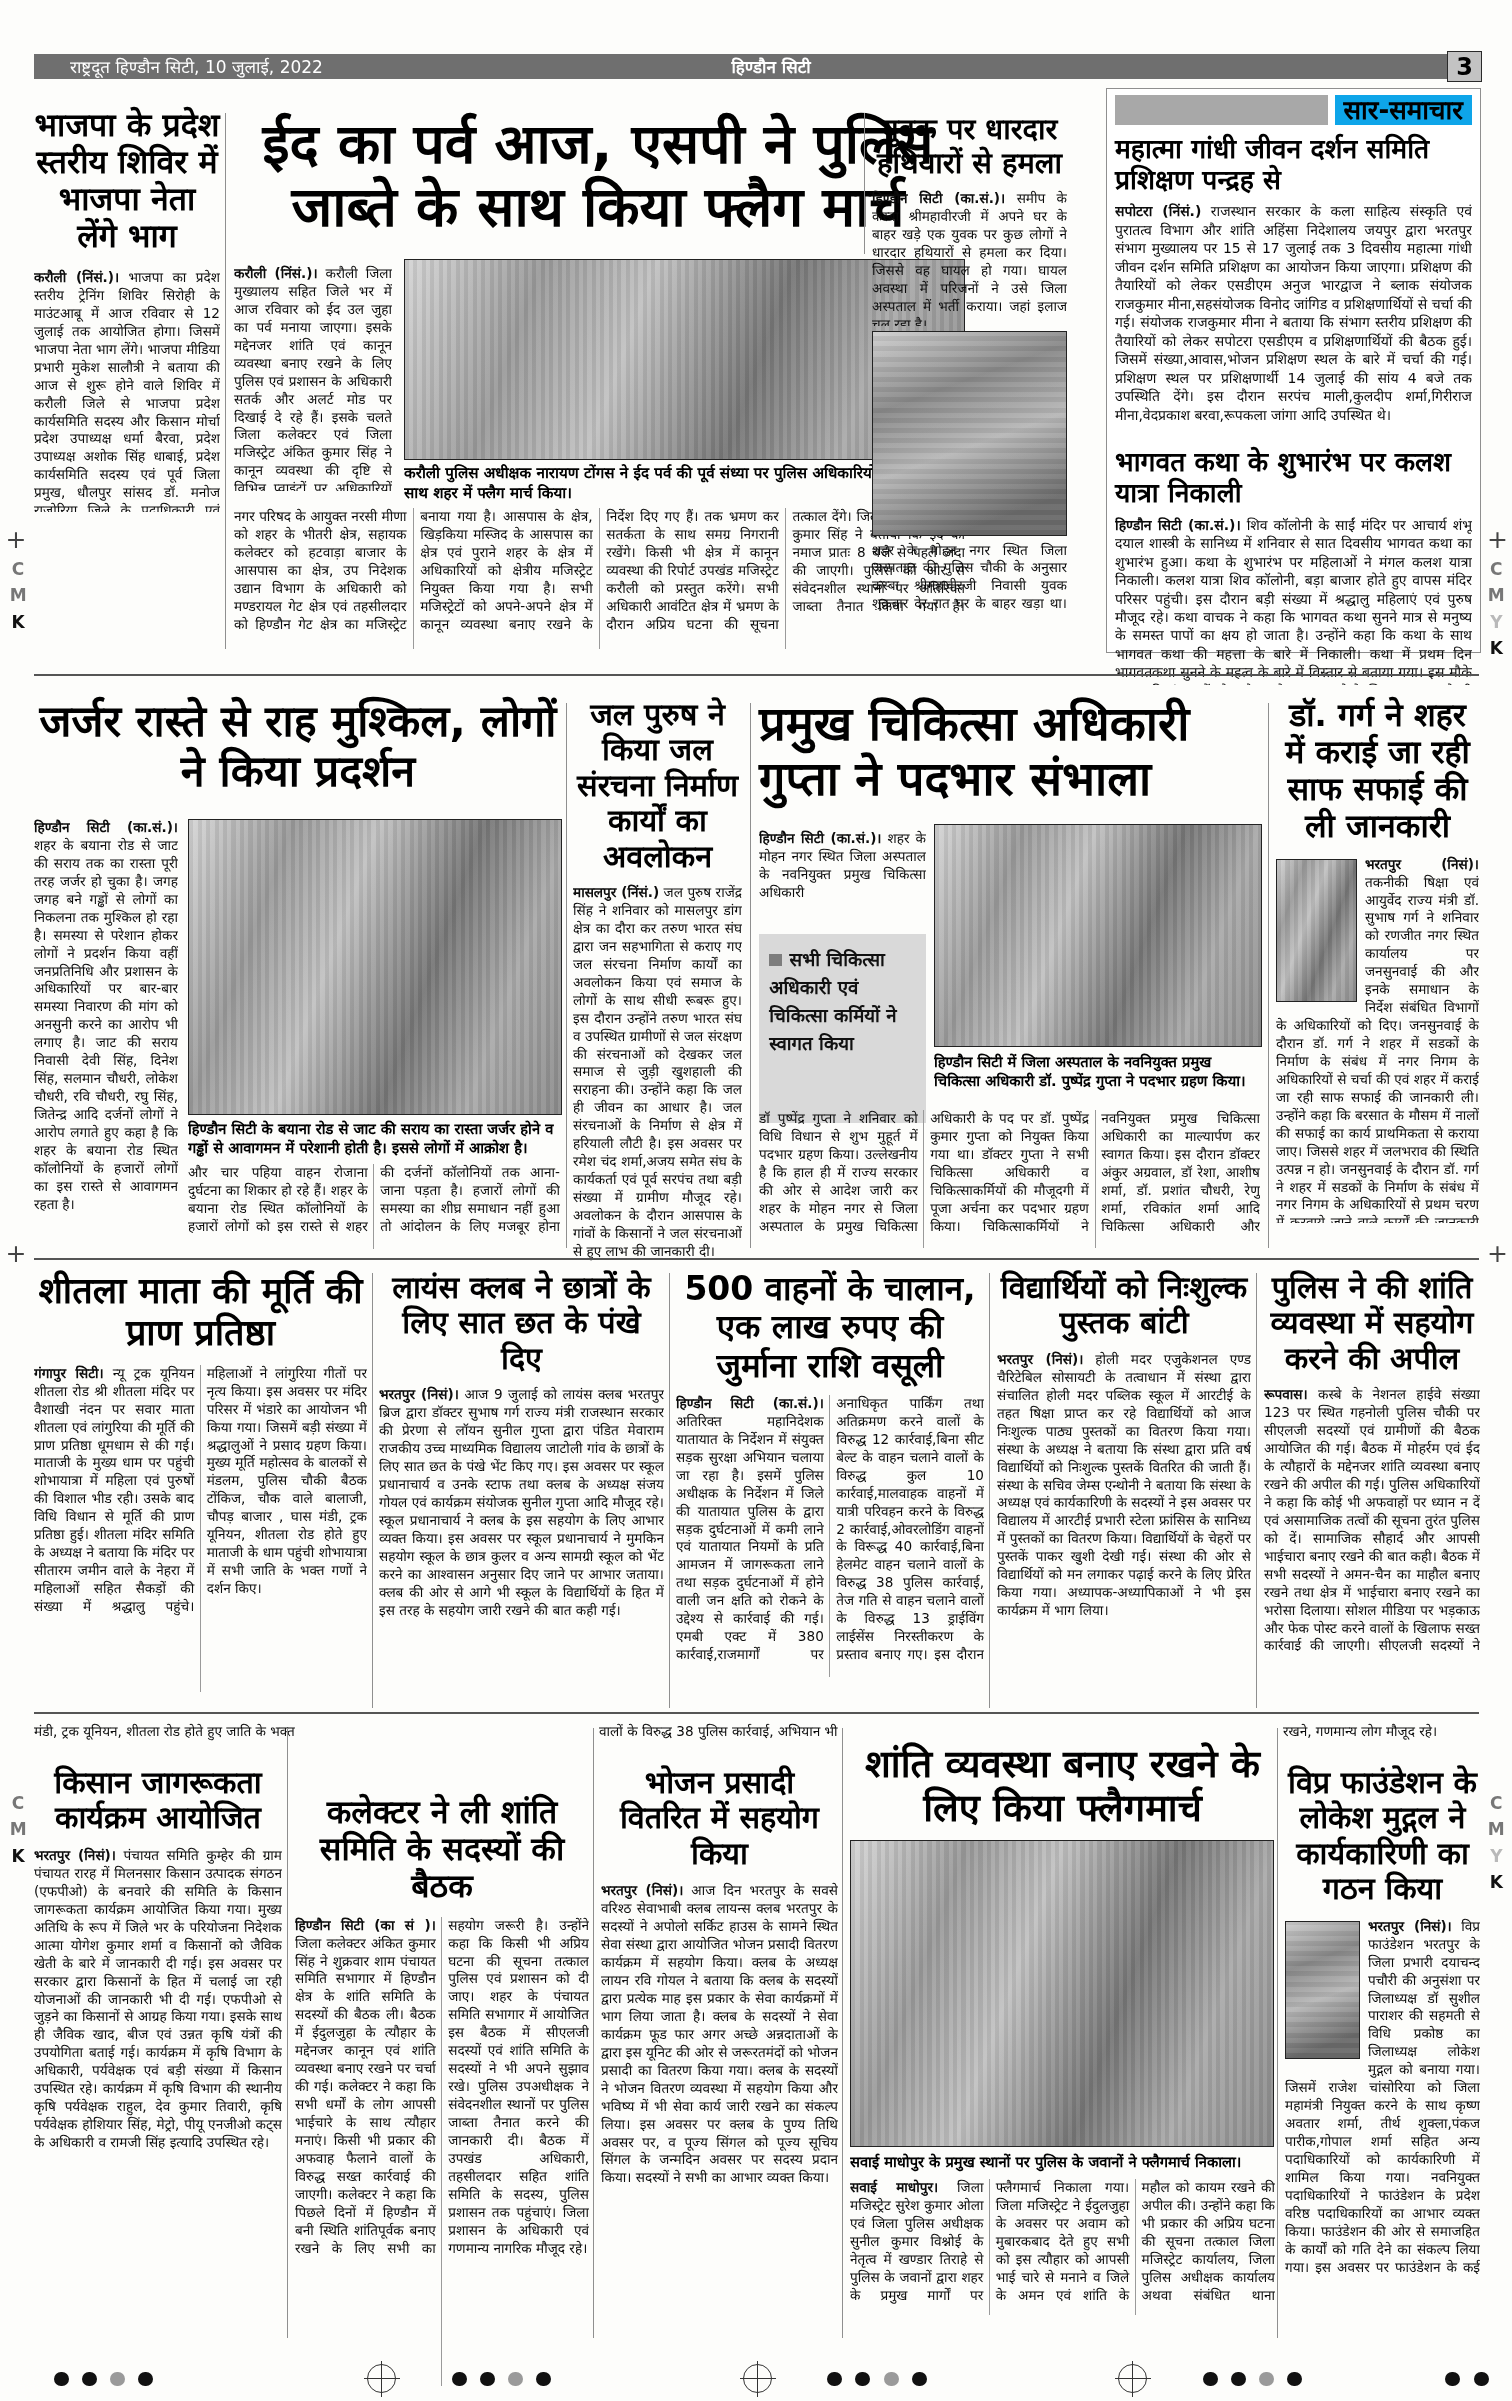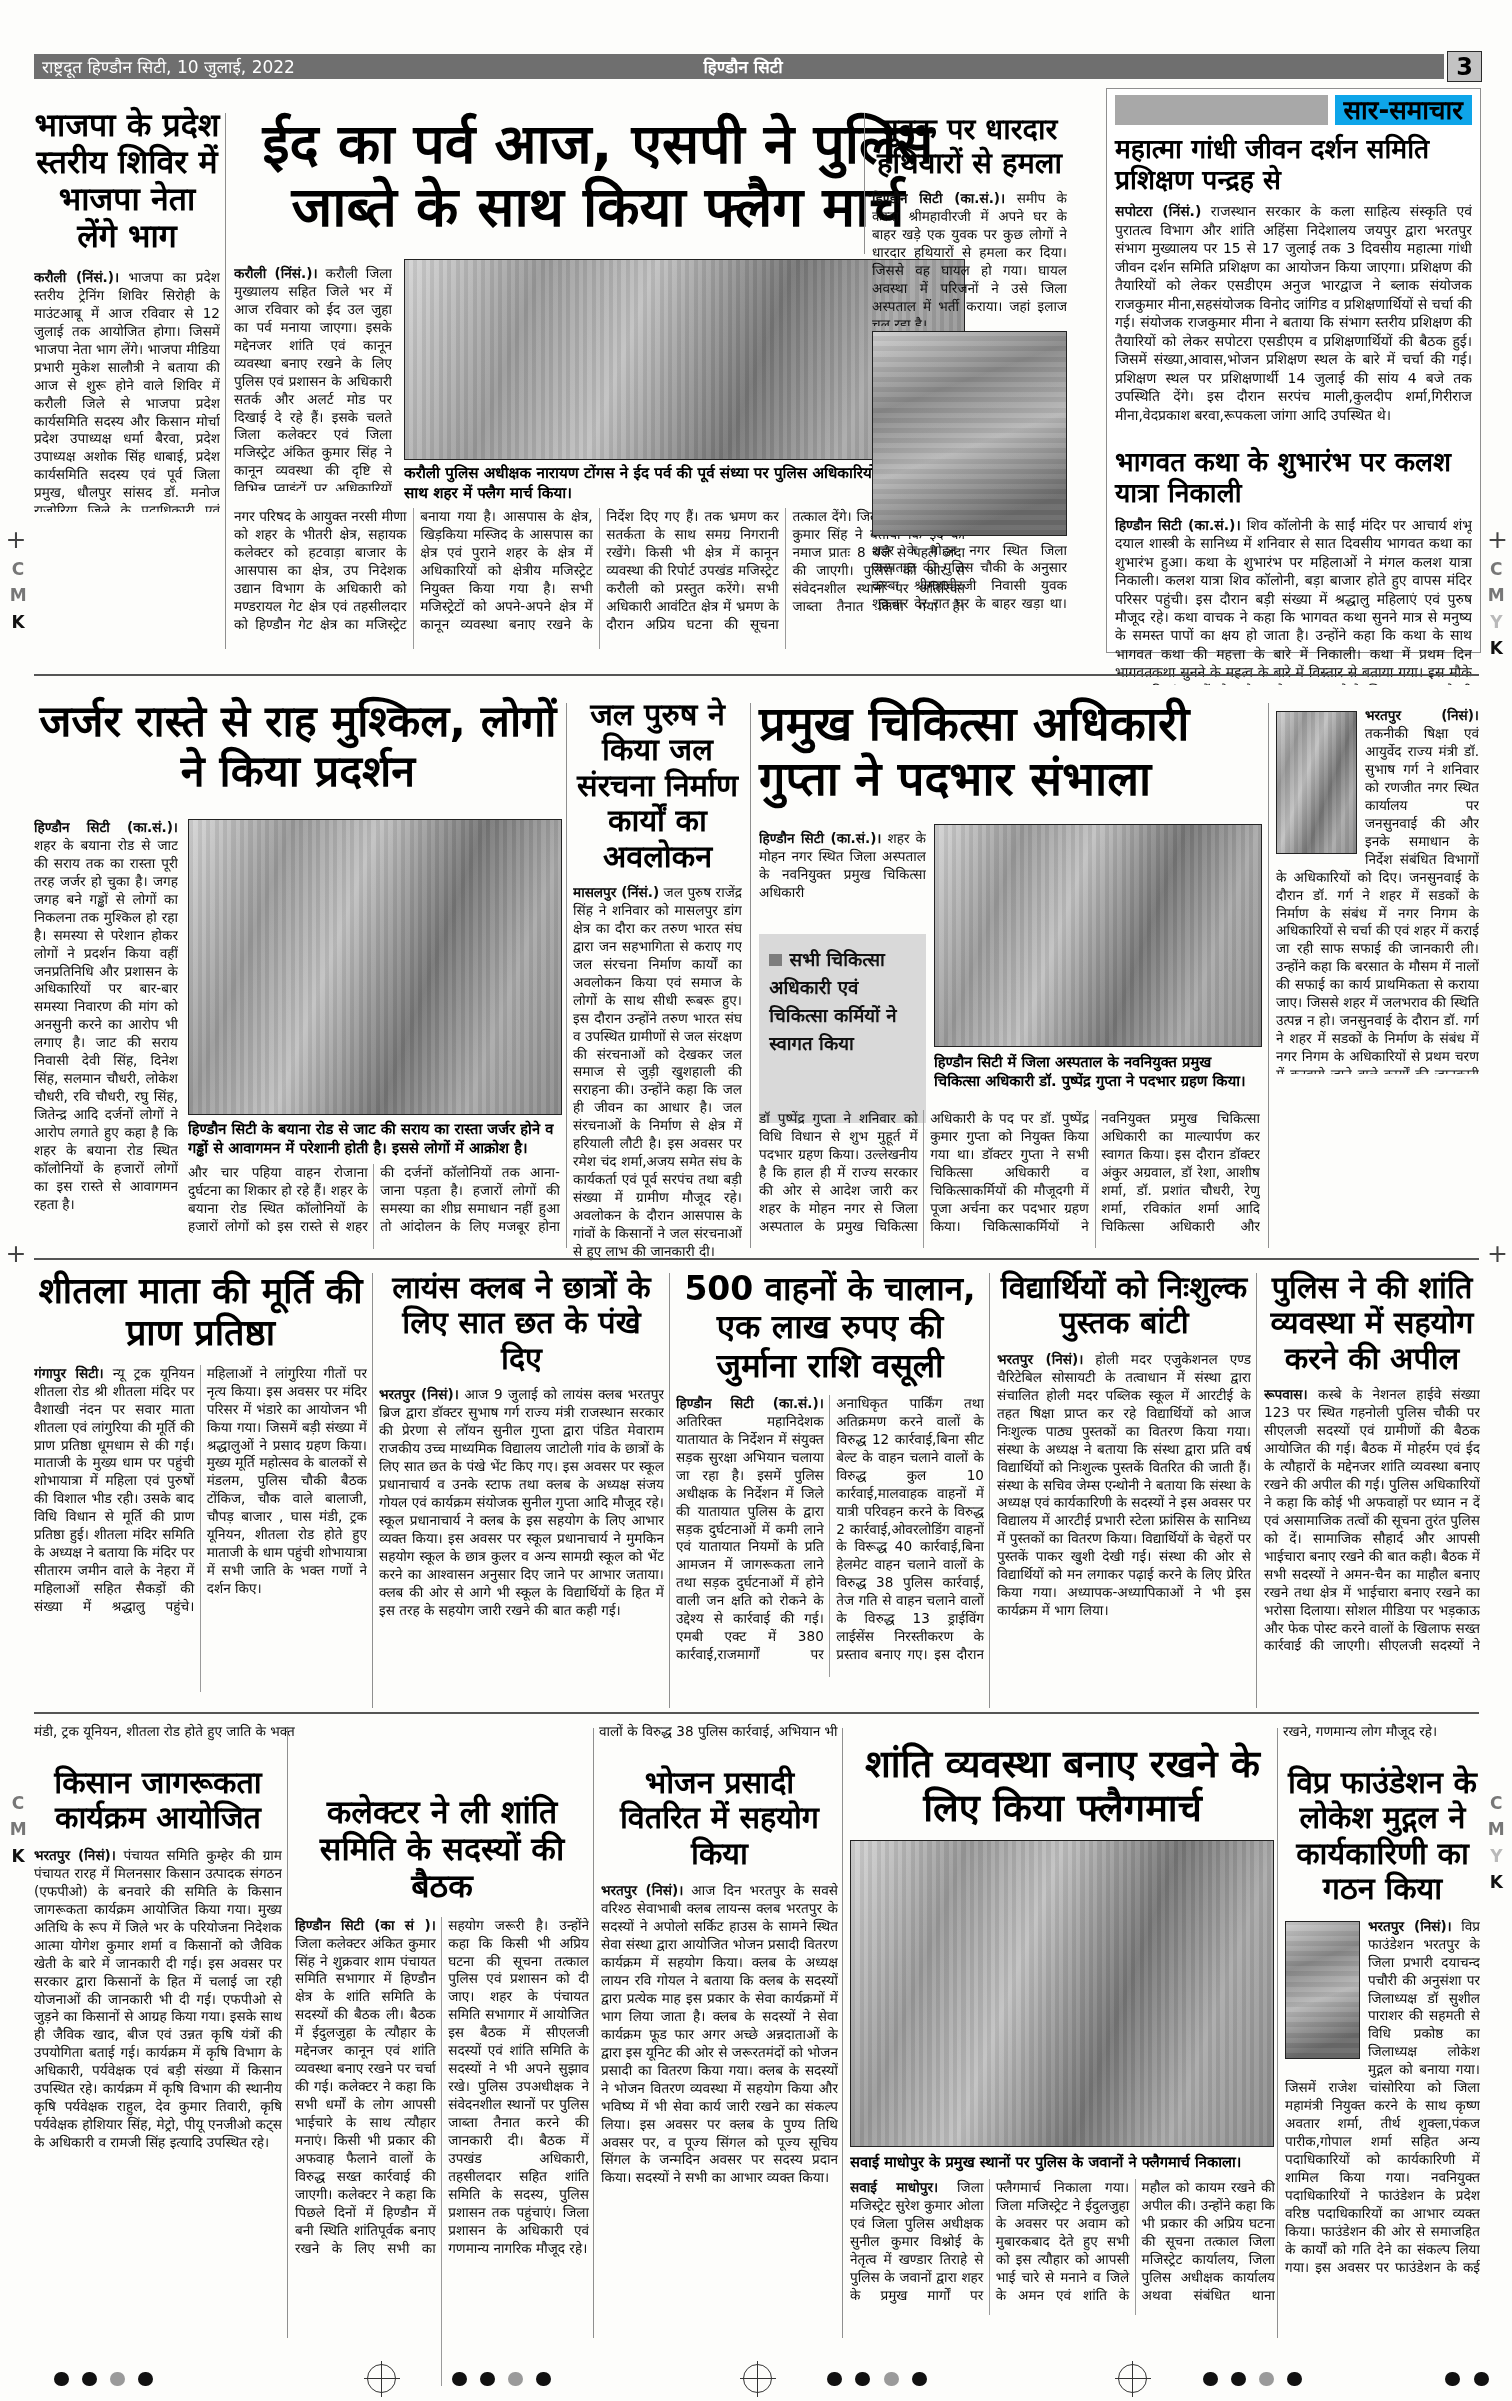--- a/index.html
+++ b/index.html
@@ -15,21 +15,21 @@
   .cols3{column-count:3;column-gap:12.4px;column-rule:0.6px solid #9a9a9a;}
   .cols4{column-count:4;column-gap:13.6px;column-rule:0.6px solid #9a9a9a;}
   .ph{border:1.1px solid #222;
       background-image:repeating-linear-gradient(90deg,rgba(0,0,0,.07) 0 4px,rgba(255,255,255,.05) 4px 8.5px),
       linear-gradient(110deg,#d6d6d6 0%,#9c9c9c 22%,#c2c2c2 40%,#787878 62%,#ababab 80%,#8d8d8d 100%);}
   .ph-b{background-image:repeating-linear-gradient(0deg,rgba(0,0,0,.06) 0 5.1px,rgba(255,255,255,.04) 5.1px 10.2px),
       linear-gradient(160deg,#cfcfcf 0%,#8a8a8a 30%,#b8b8b8 55%,#6c6c6c 85%);}
   .phf{float:left;margin:3.4px 8px 2.3px 0;}
   .vr{position:absolute;width:1.1px;background:#8f8f8f;}
   .hr{position:absolute;height:1.7px;background:#555;}
-  .mast{background:#6f6f6f;color:#fff;display:flex;align-items:center;font-size:17px;}
+  .mast{background:#6f6f6f;color:#fff;display:flex;align-items:center;font-size:17px;padding-left:28px;}
   .mast .m-left{flex:1;padding-left:8px;text-align:left;}
   .mast .m-center{flex:1;text-align:center;font-weight:bold;}
   .mast .m-right{flex:1;}
   .pgbox{background:#c3c3c3;border:1.1px solid #2a2a2a;color:#000;font-weight:bold;font-size:24px;
          display:flex;align-items:center;justify-content:center;}
   .sarbox{border:1.7px solid #8f8f8f;background:#fff;}
   .sarhead{display:flex;align-items:stretch;height:30.5px;}
   .sarhead .bar{flex:1;background:#a8a8a8;margin-right:6.8px;}
   .sarhead .lbl{background:#0ea5e9;color:#000;font-weight:bold;font-size:26px;line-height:30.5px;padding:0 9px;}
   .quote{background:#d9d9d9;padding:12.4px 10.2px;font-weight:bold;font-size:18.6px;line-height:1.5;color:#111;}
@@ -171,20 +171,21 @@
   <div class="abs quote" style="left:759px;top:934px;width:147px;height:164px;">
     <span class="qsq"></span><span>सभी चिकित्सा अधिकारी एवं चिकित्सा कर्मियों ने स्वागत किया</span>
   </div>
   <div class="abs ph" style="left:934px;top:824px;width:326px;height:221px;"></div>
   <div class="abs cap" style="left:934px;top:1052px;width:326px;height:41px;font-size:14.7px;">हिण्डौन सिटी में जिला अस्पताल के नवनियुक्त प्रमुख चिकित्सा अधिकारी डॉ. पुष्पेंद्र गुप्ता ने पदभार ग्रहण किया।</div>
   <div class="abs body cols3" style="left:759px;top:1110px;width:501px;height:138px;">डॉ पुष्पेंद्र गुप्ता ने शनिवार को विधि विधान से शुभ मुहूर्त में पदभार ग्रहण किया। उल्लेखनीय है कि हाल ही में राज्य सरकार की ओर से आदेश जारी कर शहर के मोहन नगर से जिला अस्पताल के प्रमुख चिकित्सा अधिकारी के पद पर डॉ. पुष्पेंद्र कुमार गुप्ता को नियुक्त किया गया था। डॉक्टर गुप्ता ने सभी चिकित्सा अधिकारी व चिकित्साकर्मियों की मौजूदगी में पूजा अर्चना कर पदभार ग्रहण किया। चिकित्साकर्मियों ने नवनियुक्त प्रमुख चिकित्सा अधिकारी का माल्यार्पण कर स्वागत किया। इस दौरान डॉक्टर अंकुर अग्रवाल, डॉ रेशा, आशीष शर्मा, डॉ. प्रशांत चौधरी, रेणु शर्मा, रविकांत शर्मा आदि चिकित्सा अधिकारी और चिकित्सा कर्मी मौजूद रहे। डॉक्टर गुप्ता ने स्वास्थ्य अधिकारियों एवं कर्मियों से चिकित्सा व्यवस्थाओं को बेहतर बनाने में सहयोग एवं निर्वाध सेवा की अपील की। उन्होंने कहा कि मरीजों को बेहतर उपचार उपलब्ध कराना पहली प्राथमिकता रहेगी। इस दौरान उन्होंने अस्पताल के विभिन्न वार्डों का अवलोकन किया एवं व्यवस्थाओं का जायजा लिया। इस दौरान उन्होंने आवश्यक दिशा निर्देश भी दिए।</div>
 
   <div class="vr" style="left:1268px;top:703px;height:545px;"></div>
 
   <div class="abs" style="left:1276px;top:697px;width:203px;">
+    <div class="hl" style="font-size:32px;">डॉ. गर्ग ने शहर में कराई जा रही साफ सफाई की ली जानकारी</div>
     <div class="body" style="margin-top:10.2px;height:367px;">
       <span class="ph phf" style="width:79px;height:141px;display:block;"></span>
       <b class="dl">भरतपुर (निसं)।</b>
       <span>तकनीकी षिक्षा एवं आयुर्वेद राज्य मंत्री डॉ. सुभाष गर्ग ने शनिवार को रणजीत नगर स्थित कार्यालय पर जनसुनवाई की और इनके समाधान के निर्देश संबंधित विभागों के अधिकारियों को दिए। जनसुनवाई के दौरान डॉ. गर्ग ने शहर में सडकों के निर्माण के संबंध में नगर निगम के अधिकारियों से चर्चा की एवं शहर में कराई जा रही साफ सफाई की जानकारी ली। उन्होंने कहा कि बरसात के मौसम में नालों की सफाई का कार्य प्राथमिकता से कराया जाए। जिससे शहर में जलभराव की स्थिति उत्पन्न न हो। जनसुनवाई के दौरान डॉ. गर्ग ने शहर में सडकों के निर्माण के संबंध में नगर निगम के अधिकारियों से प्रथम चरण में करवाये जाने वाले कार्यों की जानकारी ली एवं निर्माण प्रभावी एहतियात से कराने के निर्देश दिए। इस दौरान कांग्रेस के पदाधिकारी एवं कार्यकर्ता भी मौजूद रहे। डॉ. गर्ग ने हैल्पलाईन के माध्यम से भी समस्याएं सुनी एवं मौके पर ही संबंधित अधिकारियों को निस्तारण के निर्देश दिए। उन्होंने कहा कि आमजन की समस्याओं का समाधान सरकार की प्राथमिकता है।</span>
     </div>
   </div>
 
   <div class="hr" style="left:34px;top:1258px;width:1445px;"></div>
 
   <div class="abs" style="left:34px;top:1270px;width:333px;">

